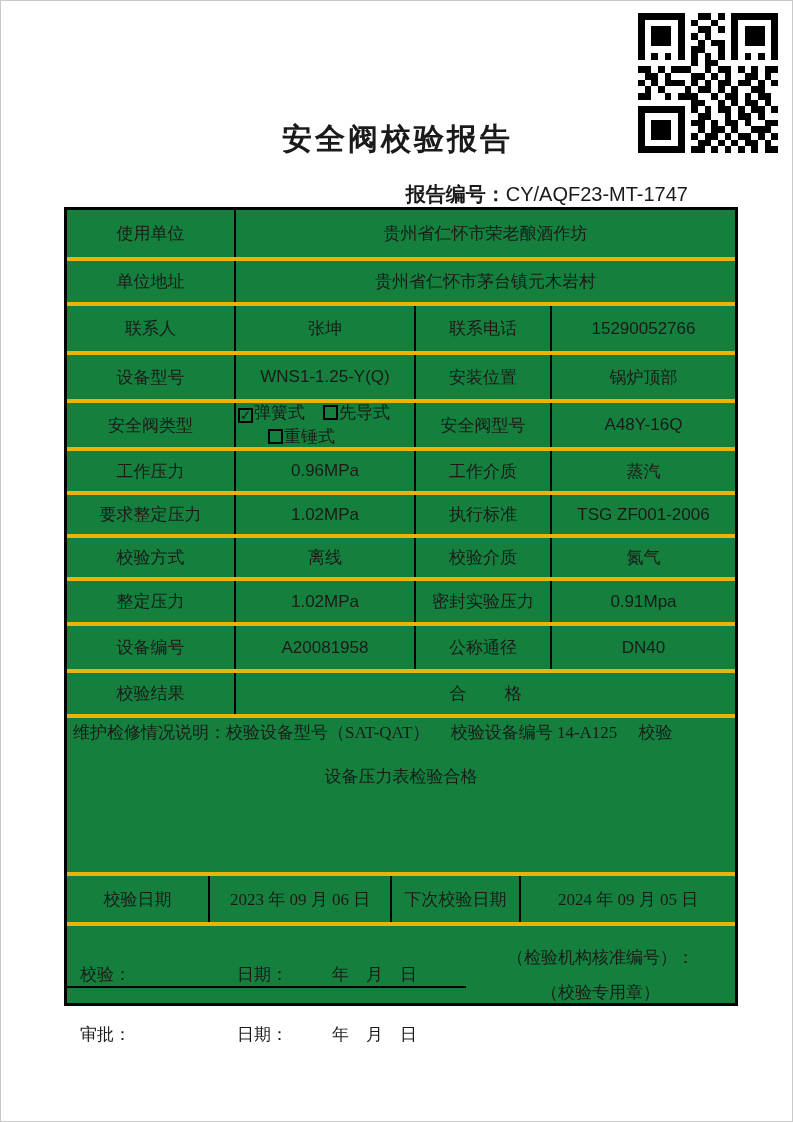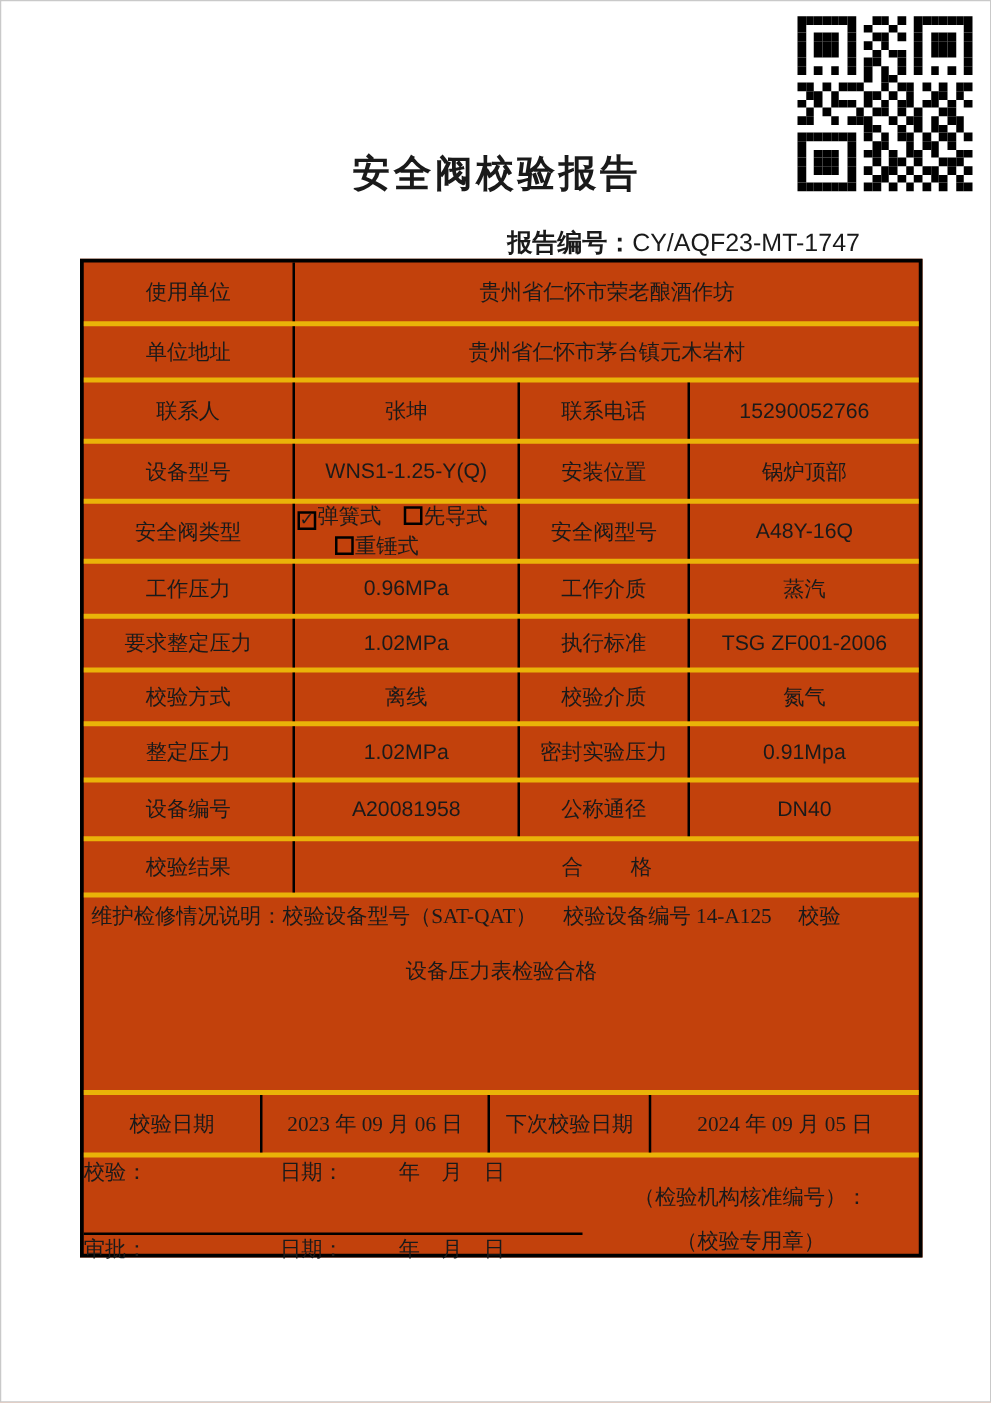--- a/index.html
+++ b/index.html
@@ -26,21 +26,21 @@
   }
   .report-no {
     position:absolute; top:180px; left:63px; width:674px;
     text-align:right; padding-right:50px; font-size:20px;
   }
   .report-no .lbl { font-weight:bold; font-family:"Liberation Serif","DejaVu Serif",serif; }
 
   
   .rtable {
     position:absolute; left:63px; top:206px; width:674px; height:799px;
-    border:3px solid #000; background:#c2410c;
+    border:3px solid #000; background:#15803d;
     font-size:17px;
     font-family:"Liberation Serif","DejaVu Serif",serif;
   }
   .row { display:grid; width:100%; }
   .row + .row { border-top:4px solid #eab308; }
   .cell { display:flex; align-items:center; justify-content:center; text-align:center; overflow:hidden; }
   .cell + .cell { border-left:2px solid #000; }
   .num { font-family:"Liberation Sans","DejaVu Sans",sans-serif; }
 
   .cols-b { grid-template-columns:167px 501px; }
@@ -66,21 +66,21 @@
   
   .pre { white-space:pre; }
 
   
   .maint { display:block; padding:2px 6px 0 6px; line-height:26px; }
   .maint .l1 { text-align:left; }
   .maint .l2 { text-align:center; margin-top:18px; }
 
   
   .sigrows { display:flex; flex-direction:column; }
-  .sigrow { display:flex; align-items:flex-start; height:60px; }
+  .sigrow { display:flex; align-items:flex-end; height:60px; padding-left:13px; }
   .sigrow + .sigrow { border-top:2px solid #000; height:60px; }
   .sig-name { width:157px; }
   .sig-date { width:95px; }
   .sealcell { flex-direction:column; justify-content:flex-start; padding-top:20px; gap:12px; }
 </style>
 </head>
 <body>
 
 <div class="page">
 

